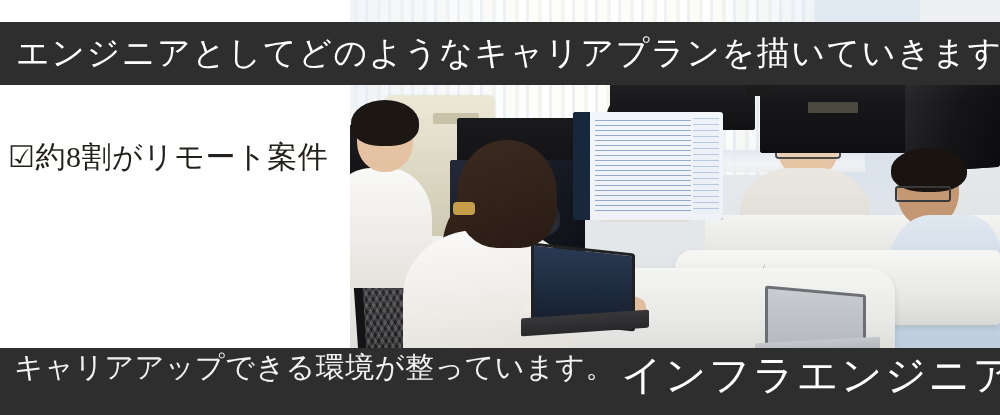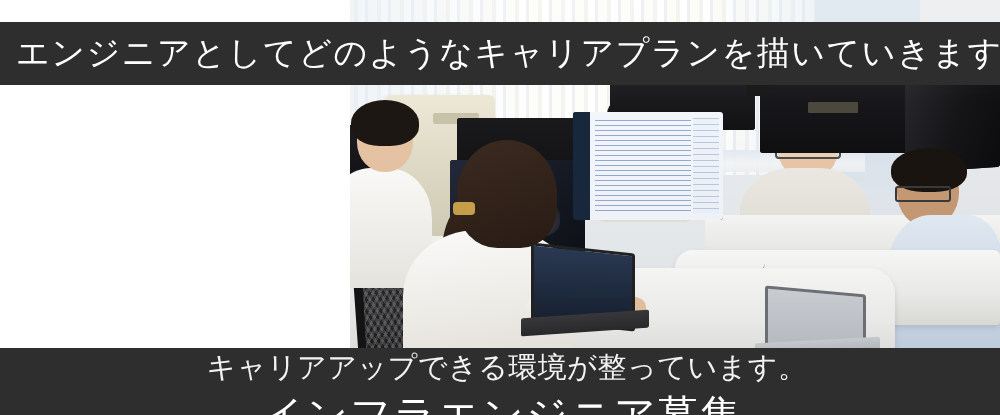--- a/index.html
+++ b/index.html
@@ -303,21 +303,21 @@
     background:#2e2e2e;display:flex;align-items:center;
   }
   .band-top .txt{
     color:#ffffff;font-size:33px;letter-spacing:1.5px;white-space:nowrap;
     padding-left:16px;
   }
 
   
   .band-bottom{
     position:absolute;left:0;top:348px;width:1000px;height:67px;
-    background:#2e2e2e;display:flex;align-items:center;flex-direction:column;
+    background:#2e2e2e;display:flex;align-items:flex-start;
   }
   .band-bottom .txt-left{
     color:#f2f2f2;font-size:29px;letter-spacing:.5px;white-space:nowrap;
     padding-left:14px;
   }
   .band-bottom .txt-right{
     color:#ffffff;font-size:41px;letter-spacing:2px;white-space:nowrap;
     margin-left:6px;
   }
 </style>
@@ -423,20 +423,23 @@
     <div class="womanB-hand"></div>
 
     <div class="laptop-screen"></div>
     <div class="laptop-base"></div>
 
     <div class="photo-shade"></div>
   </div>
 
   <div class="left-panel">
     <div class="bullets">
+      <div class="bullet">
+        <span>☑</span><span>約8割がリモート案件</span>
+      </div>
     </div>
   </div>
 
   <div class="band-top">
     <div class="txt">エンジニアとしてどのようなキャリアプランを描いていきますか</div>
   </div>
 
   <div class="band-bottom">
     <div class="txt-left">キャリアアップできる環境が整っています。</div>
     <div class="txt-right">インフラエンジニア募集</div>

